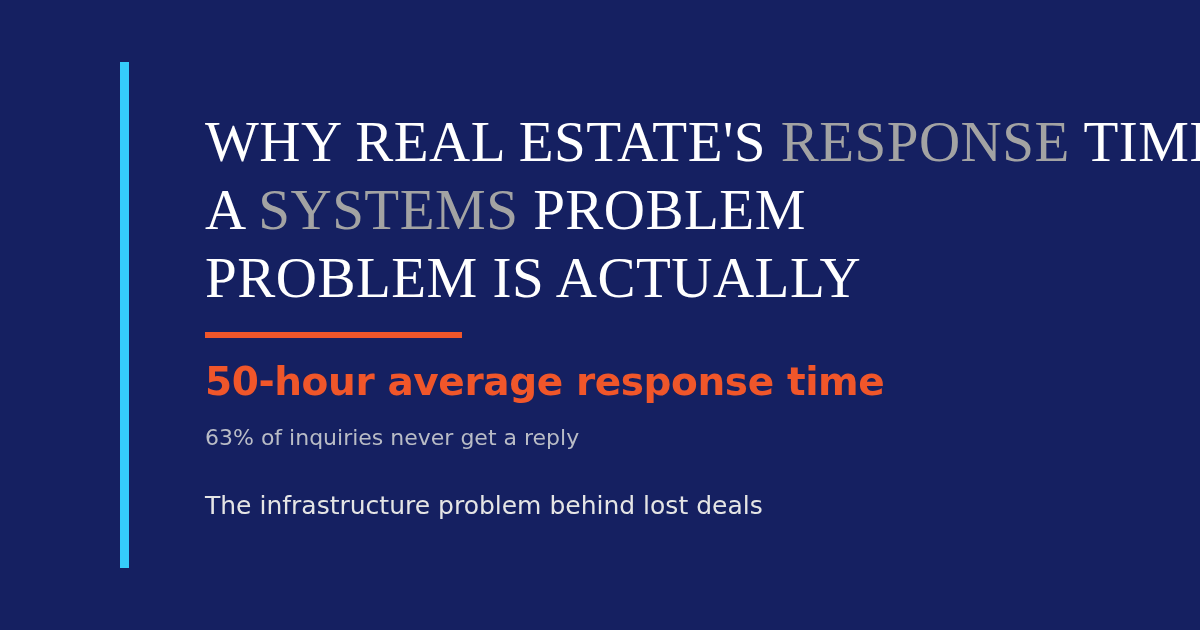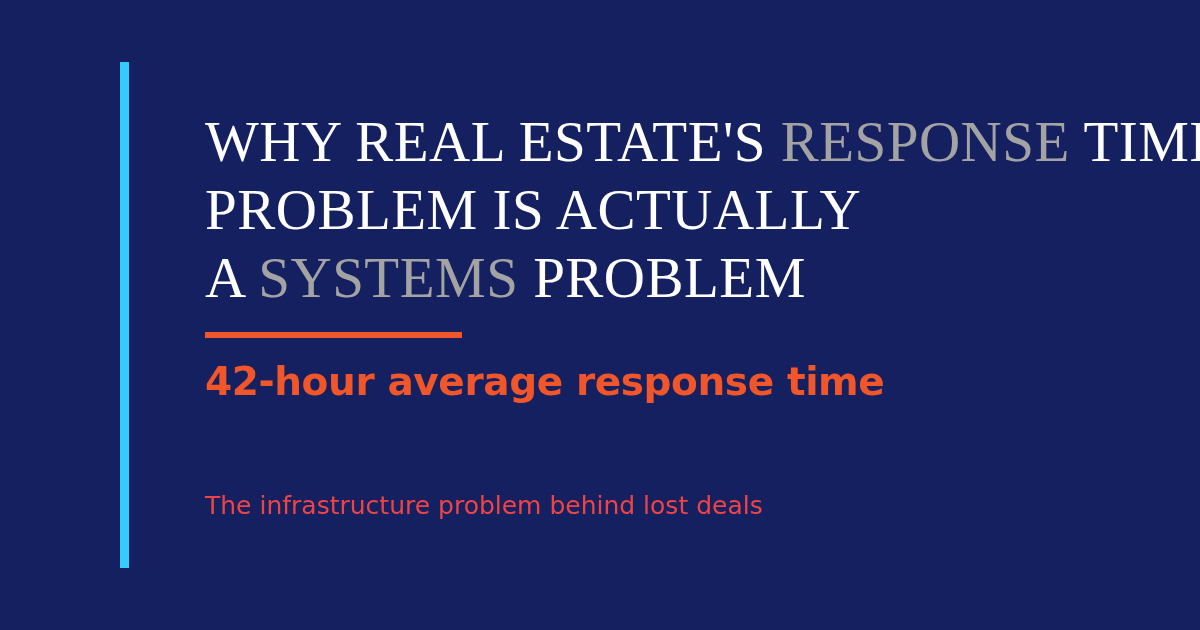--- a/index.html
+++ b/index.html
@@ -105,41 +105,42 @@
   
   #tagline {
     position: absolute;
     top: 489px;
     left: 0;
     font-family: "DejaVu Sans", "Liberation Sans", sans-serif;
     font-weight: 400;
     font-size: 25px;
     line-height: 34px;
     letter-spacing: 0px;
-    color: #ef4444;
+    color: #e5e5e5;
     white-space: nowrap;
     margin: 0;
   }
 </style>
 </head>
 <body>
 
 <div id="social-card">
 
   <div id="accent-bar"></div>
 
   <div id="content">
 
     <h1 id="headline">
       <span class="hl-line"><span>WHY REAL ESTATE'S </span><span class="hl-accent">RESPONSE</span><span> TIME</span></span>
+      <span class="hl-line"><span>A </span><span class="hl-accent">SYSTEMS</span><span> PROBLEM</span></span>
       <span class="hl-line">PROBLEM IS ACTUALLY</span>
-      <span class="hl-line"><span>A </span><span class="hl-accent">SYSTEMS</span><span> PROBLEM</span></span>
     </h1>
 
     <div id="divider-rule"></div>
 
-    <p id="stat-primary">42-hour average response time</p>
+    <p id="stat-primary">50-hour average response time</p>
 
+    <p id="stat-secondary">63% of inquiries never get a reply</p>
 
     <p id="tagline">The infrastructure problem behind lost deals</p>
 
   </div>
 </div>
 
 </body></html>

